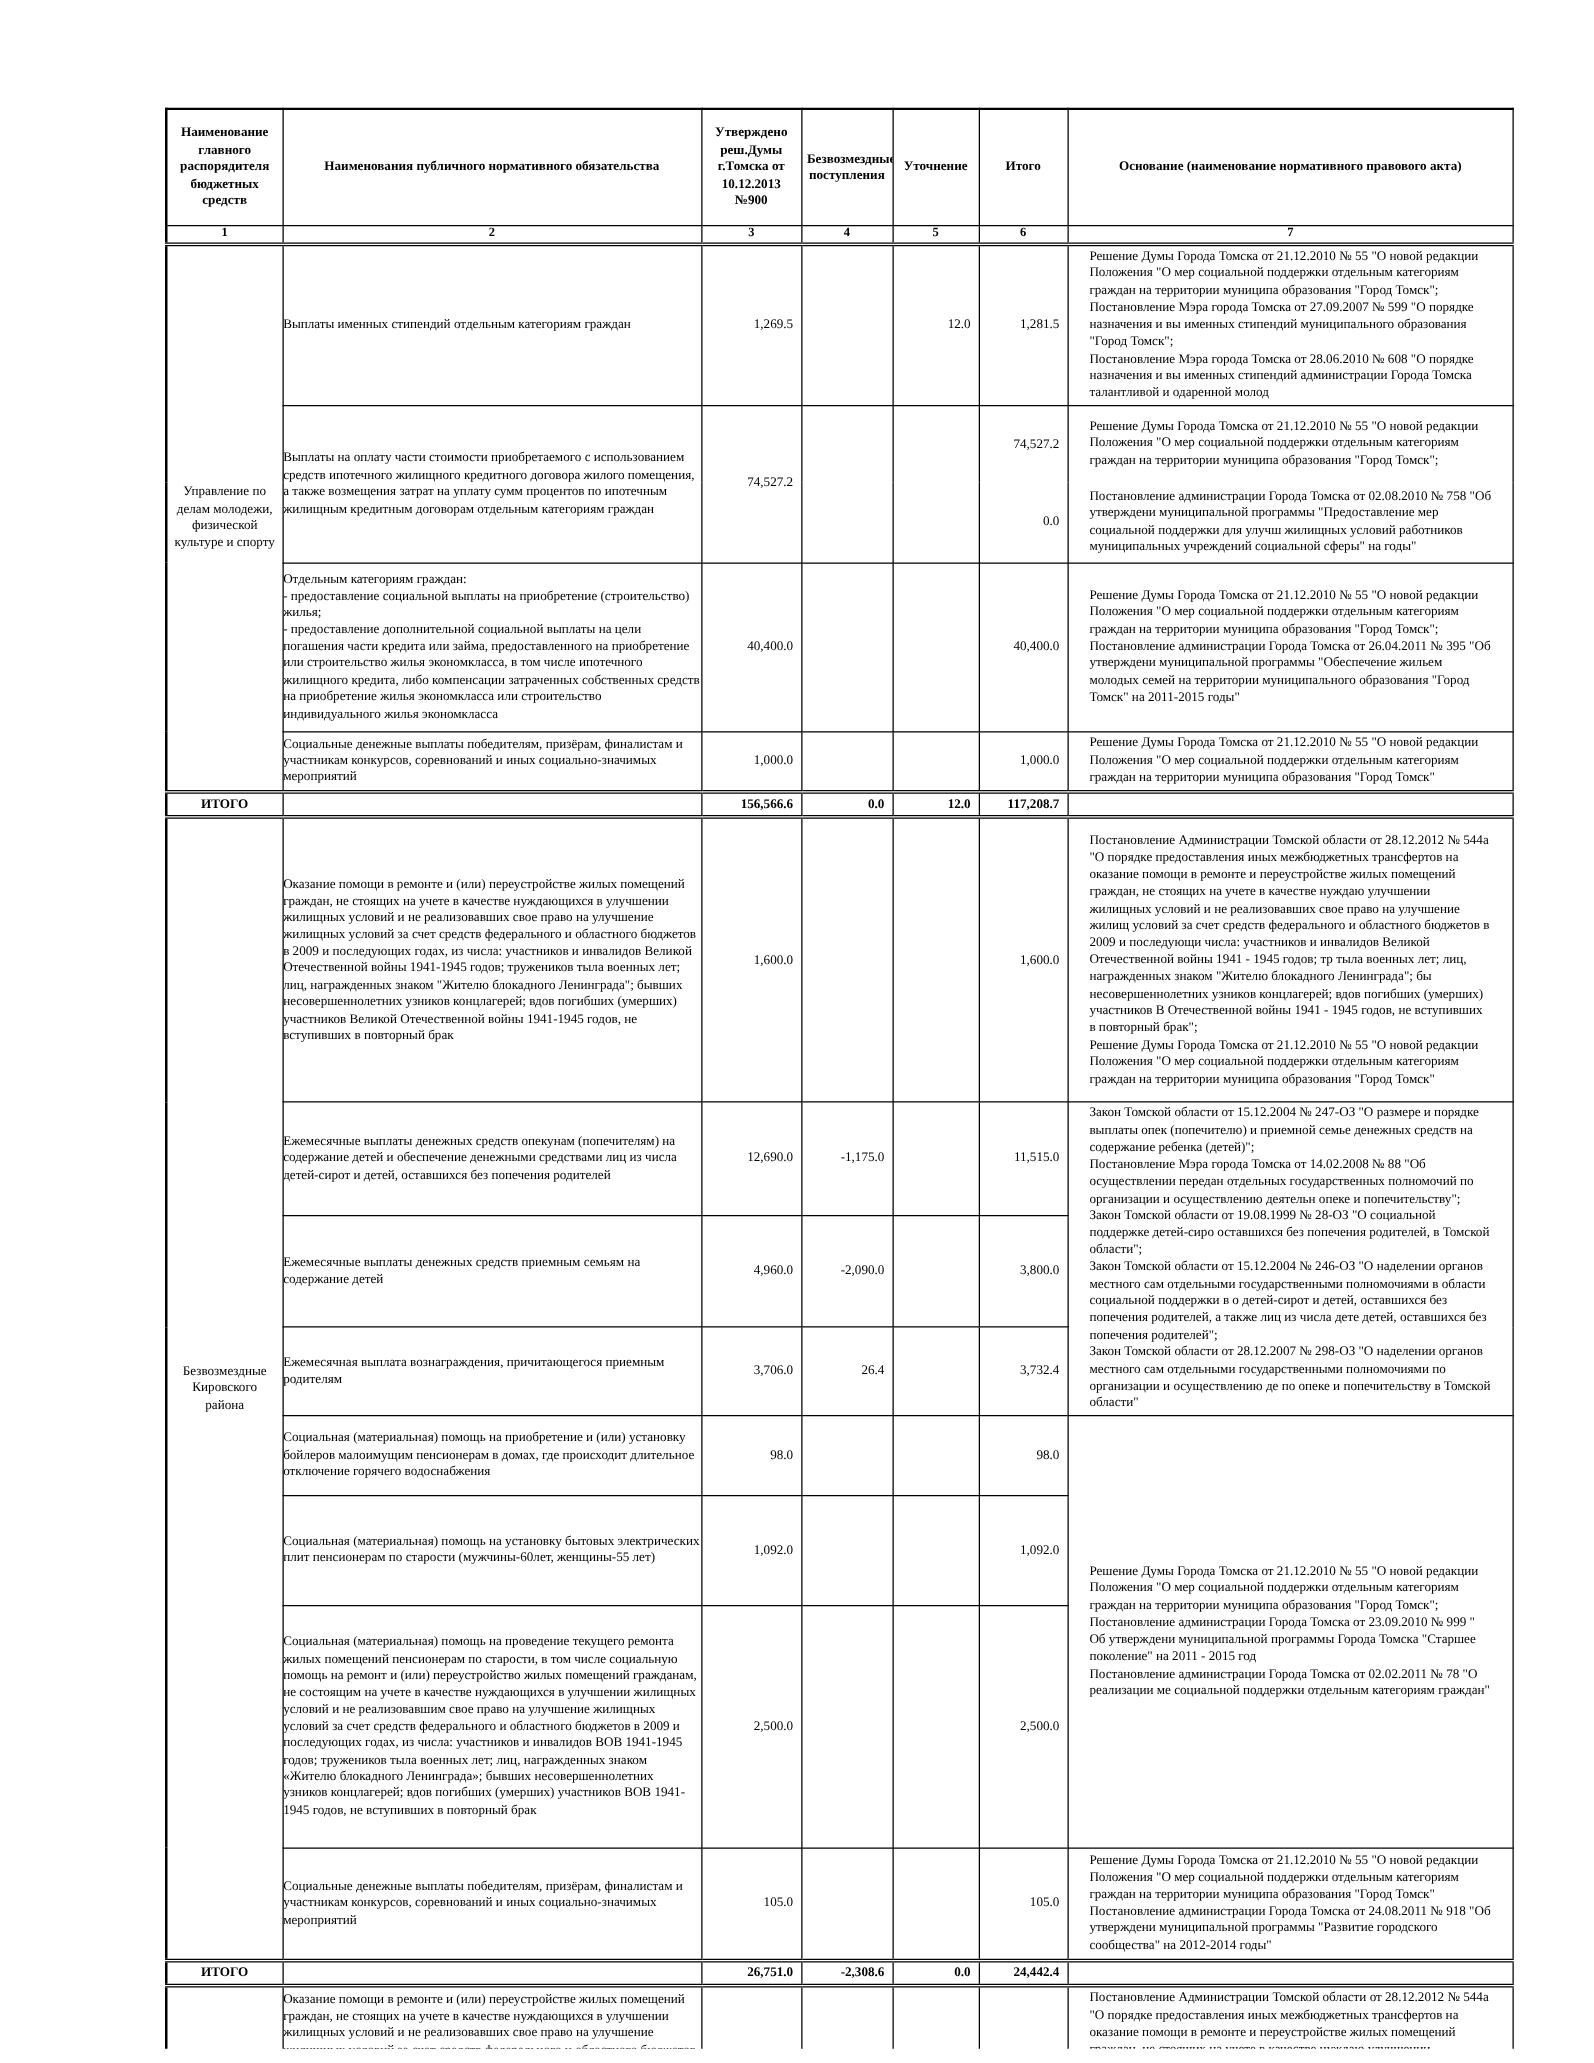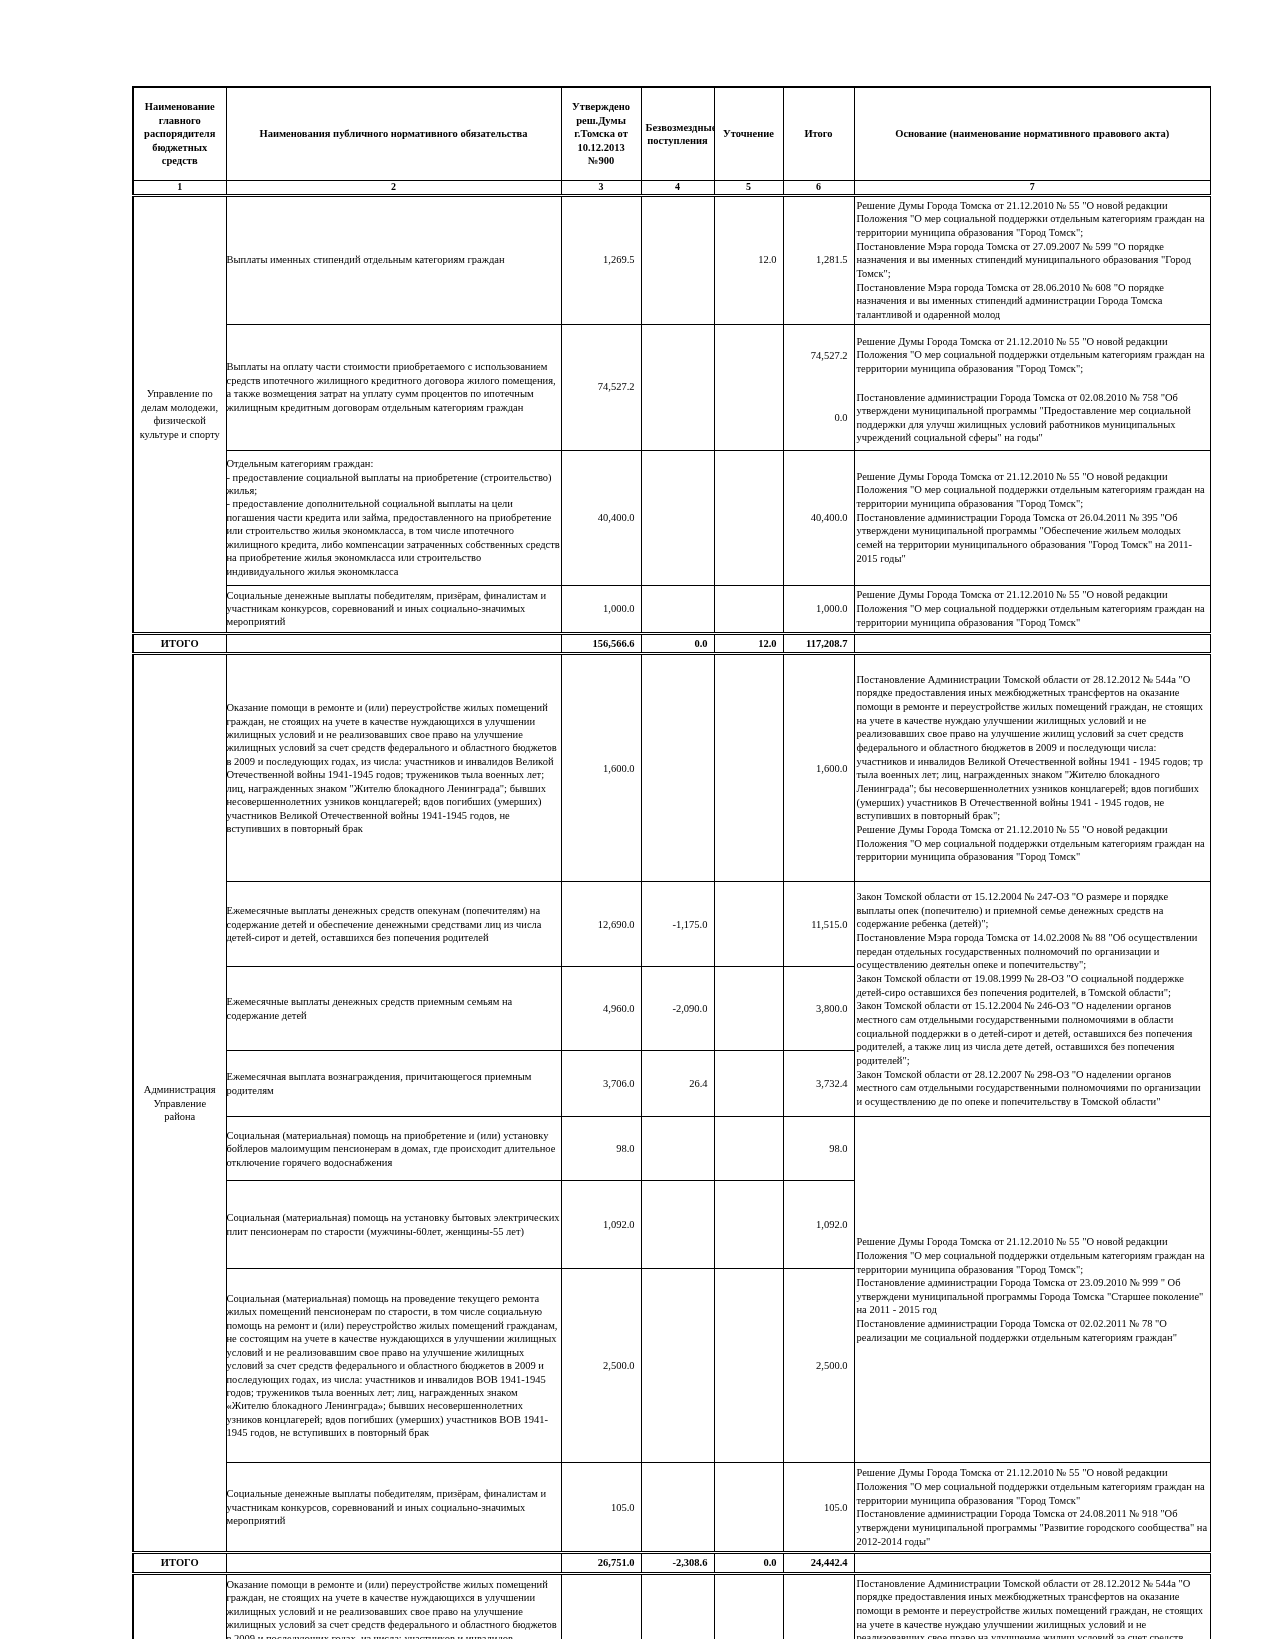--- a/index.html
+++ b/index.html
@@ -16,21 +16,21 @@
   th{font-weight:bold;text-align:center;}
   .hdr th{height:86px;}
   .numrow td{height:12px;font-weight:bold;text-align:center;font-size:10px;
              border-bottom:3px double #000;padding:0 2px;}
   .c1{width:93px;text-align:center;}
   .c2{width:335px;text-align:left;padding:3px 0;white-space:pre-line;}
   .c3{width:80px;text-align:center;}
   .c4{width:73px;margin-left:16px;}
   .c5{width:69px;margin-top:48px;}
   .c6{width:71px;}
-  .c7{width:357px;text-align:left;padding:2px 2px;white-space:pre-line;line-height:1.3;}
+  .c7{width:357px;text-align:left;padding:2px 17px;white-space:pre-line;line-height:1.3;}
   .num{text-align:right;padding-right:6px;}
   .no-bb{border-bottom:none;}
   .no-bt{border-top:none;margin-left:24px;}
   .top{vertical-align:top;}
   .itogo td{border-top:3px double #000;border-bottom:3px double #000;font-weight:bold;}
   .itogo .c1{text-align:center;}
 </style>
 </head>
 <body>
 
@@ -113,21 +113,21 @@
       <td class="c1">ИТОГО</td>
       <td class="c2"></td>
       <td class="c3 num">156,566.6</td>
       <td class="c4 num">0.0</td>
       <td class="c5 num">12.0</td>
       <td class="c6 num">117,208.7</td>
       <td class="c7"></td>
     </tr>
 
     <tr style="height:228px">
-      <td class="c1" rowspan="8">Администрация Управление района</td>
+      <td class="c1" rowspan="8">Безвозмездные Кировского района</td>
       <td class="c2">Оказание помощи в ремонте и (или) переустройстве жилых помещений граждан, не стоящих на учете в качестве нуждающихся в улучшении жилищных условий и не реализовавших свое право на улучшение жилищных условий за счет средств федерального и областного бюджетов в 2009 и последующих годах, из числа: участников и инвалидов Великой Отечественной войны 1941-1945 годов; тружеников тыла военных лет; лиц, награжденных знаком "Жителю блокадного Ленинграда"; бывших несовершеннолетних узников концлагерей; вдов погибших (умерших) участников Великой Отечественной войны 1941-1945 годов, не вступивших в повторный брак</td>
       <td class="c3 num">1,600.0</td>
       <td class="c4 num"></td>
       <td class="c5 num"></td>
       <td class="c6 num">1,600.0</td>
       <td class="c7">Постановление Администрации Томской области от 28.12.2012 № 544а "О порядке предоставления иных межбюджетных трансфертов на оказание помощи в ремонте и переустройстве жилых помещений граждан, не стоящих на учете в качестве нуждаю улучшении жилищных условий и не реализовавших свое право на улучшение жилищ условий за счет средств федерального и областного бюджетов в 2009 и последующи числа: участников и инвалидов Великой Отечественной войны 1941 - 1945 годов; тр тыла военных лет; лиц, награжденных знаком "Жителю блокадного Ленинграда"; бы несовершеннолетних узников концлагерей; вдов погибших (умерших) участников В Отечественной войны 1941 - 1945 годов, не вступивших в повторный брак";
 Решение Думы Города Томска от 21.12.2010 № 55 "О новой редакции Положения "О мер социальной поддержки отдельным категориям граждан на территории муниципа образования  "Город Томск"</td>
     </tr>
     <tr style="height:85px">
       <td class="c2">Ежемесячные выплаты  денежных средств опекунам (попечителям) на содержание детей и обеспечение денежными средствами лиц из числа детей-сирот и детей, оставшихся без попечения родителей</td>

